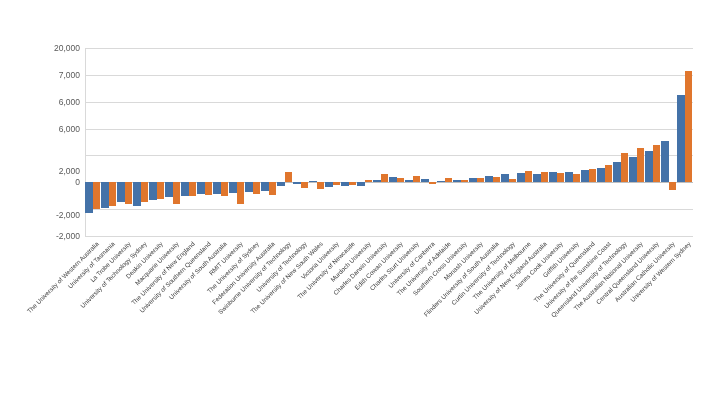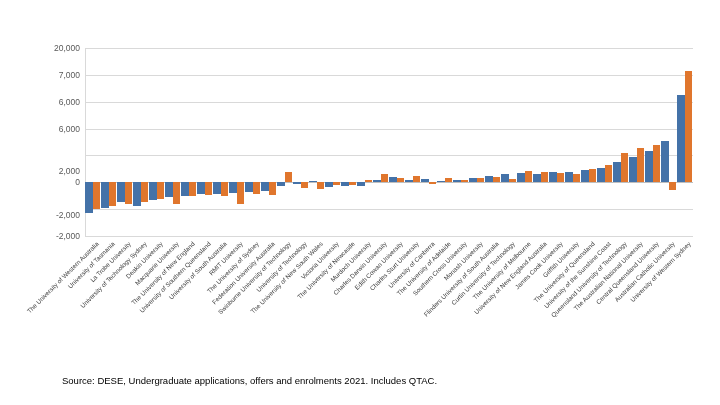--- a/index.html
+++ b/index.html
@@ -336,15 +336,14 @@
       <div class="xlabel" style="left: 489.92px;">Griffith University</div>
       <div class="xlabel" style="left: 505.92px;">The University of Queensland</div>
       <div class="xlabel" style="left: 521.92px;">University of the Sunshine Coast</div>
       <div class="xlabel" style="left: 537.92px;">Queensland University of Technology</div>
       <div class="xlabel" style="left: 553.92px;">The Australian National University</div>
       <div class="xlabel" style="left: 569.92px;">Central Queensland University</div>
       <div class="xlabel" style="left: 585.92px;">Australian Catholic University</div>
       <div class="xlabel" style="left: 601.92px;">University of Western Sydney</div>
     </div>
 
-  <div id="source-note">Source: DESE, Undergraduate applications, offers and enrolments 2021. Includes QTAC.</div>
 
 </div>
 
 </body></html>

